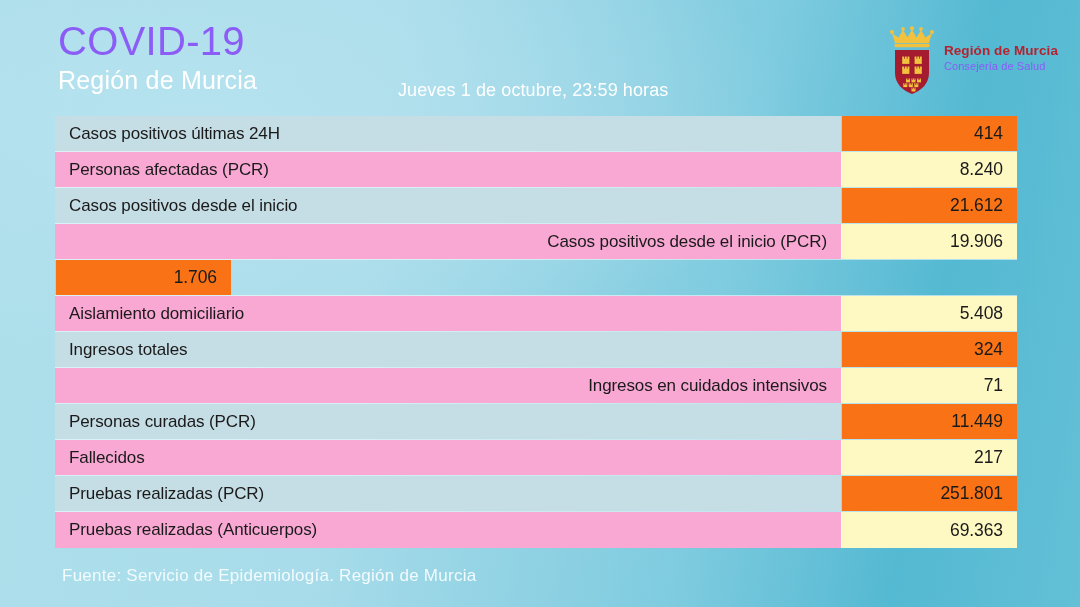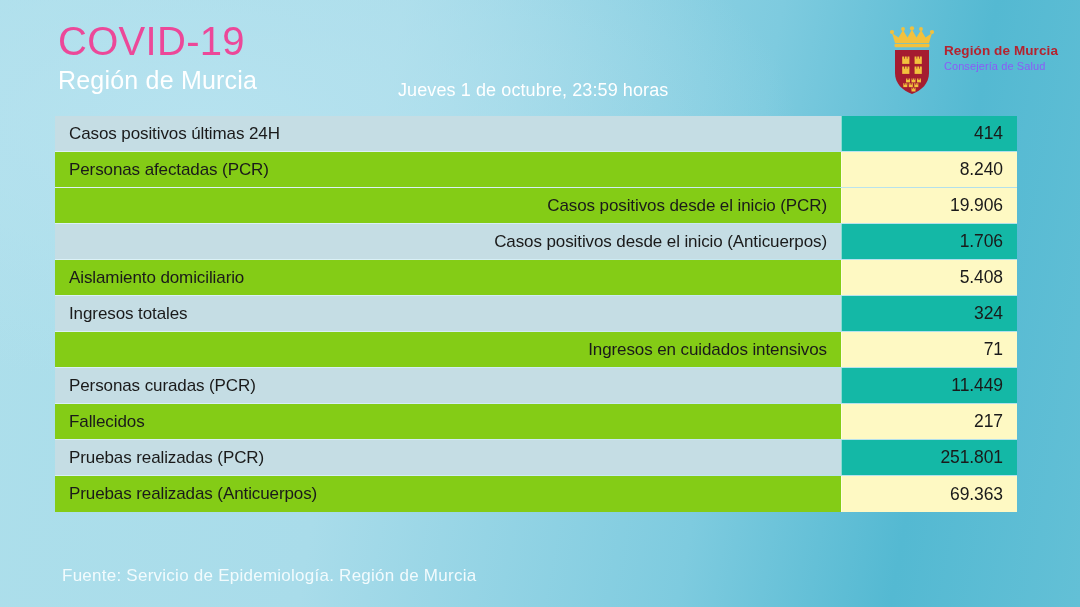--- a/index.html
+++ b/index.html
@@ -13,21 +13,21 @@
       radial-gradient(ellipse 90% 70% at 18% 20%, #b6e2ef 0%, rgba(182,226,239,0) 62%),
       linear-gradient(100deg, #addfeb 0%, #a9dcea 34%, #7ecbdf 66%, #54b9d2 84%, #63c0d6 100%);
     position:relative;
   }
   .slide { position:absolute; inset:0; }
 
   
   .header { position:absolute; left:0; top:0; width:1080px; height:116px; }
   .title-block { position:absolute; left:58px; top:18px; }
   .title-main {
-    font-size:40px; line-height:46px; color:#ec4899;
+    font-size:40px; line-height:46px; color:#8b5cf6;
     font-weight:400; letter-spacing:.3px;
   }
   .title-sub {
     font-size:25px; line-height:30px; color:#ffffff;
     font-weight:400; letter-spacing:.2px; margin-top:1px;
   }
   .date-line {
     position:absolute; left:398px; top:80px;
     font-size:18px; color:#ffffff; font-weight:400; letter-spacing:.1px;
     white-space:nowrap;
@@ -45,22 +45,22 @@
   .table {
     position:absolute; left:55px; top:116px;
     width:962px;
   }
   .row {
     display:flex; height:36px; align-items:stretch;
     border-bottom:1px solid rgba(255,255,255,.55);
   }
   .row:last-child { border-bottom:none; }
   .row.odd  .cell-label { background:#c5dde4; }
-  .row.odd  .cell-value { background:#14b8a6; }
-  .row.even .cell-label { background:#84cc16; }
+  .row.odd  .cell-value { background:#f97316; }
+  .row.even .cell-label { background:#f9a8d4; }
   .row.even .cell-value { background:#fef9c3; }
 
   .cell-label {
     flex:1 1 auto; display:flex; align-items:center;
     padding:0 14px; font-size:17px; color:#1a1a1a;
     letter-spacing:-.1px; white-space:nowrap;
   }
   .row.sub .cell-label { justify-content:flex-end; }
   .cell-value {
     flex:0 0 176px; display:flex; align-items:center; justify-content:flex-end;
@@ -186,26 +186,29 @@
 
   <div class="table" id="stats-table">
       <div class="row odd">
         <div class="cell-label">Casos positivos últimas 24H</div>
         <div class="cell-value">414</div>
       </div>
       <div class="row even">
         <div class="cell-label">Personas afectadas (PCR)</div>
         <div class="cell-value">8.240</div>
       </div>
+      <div class="row odd">
+        <div class="cell-label">Casos positivos desde el inicio</div>
+        <div class="cell-value">21.612</div>
+      </div>
       <div class="row even sub">
         <div class="cell-label">Casos positivos desde el inicio (PCR)</div>
         <div class="cell-value">19.906</div>
       </div>
       <div class="row odd sub">
-        <div class="cell-label">Casos positivos desde el inicio (Anticuerpos)</div>
         <div class="cell-value">1.706</div>
       </div>
       <div class="row even">
         <div class="cell-label">Aislamiento domiciliario</div>
         <div class="cell-value">5.408</div>
       </div>
       <div class="row odd">
         <div class="cell-label">Ingresos totales</div>
         <div class="cell-value">324</div>
       </div>

